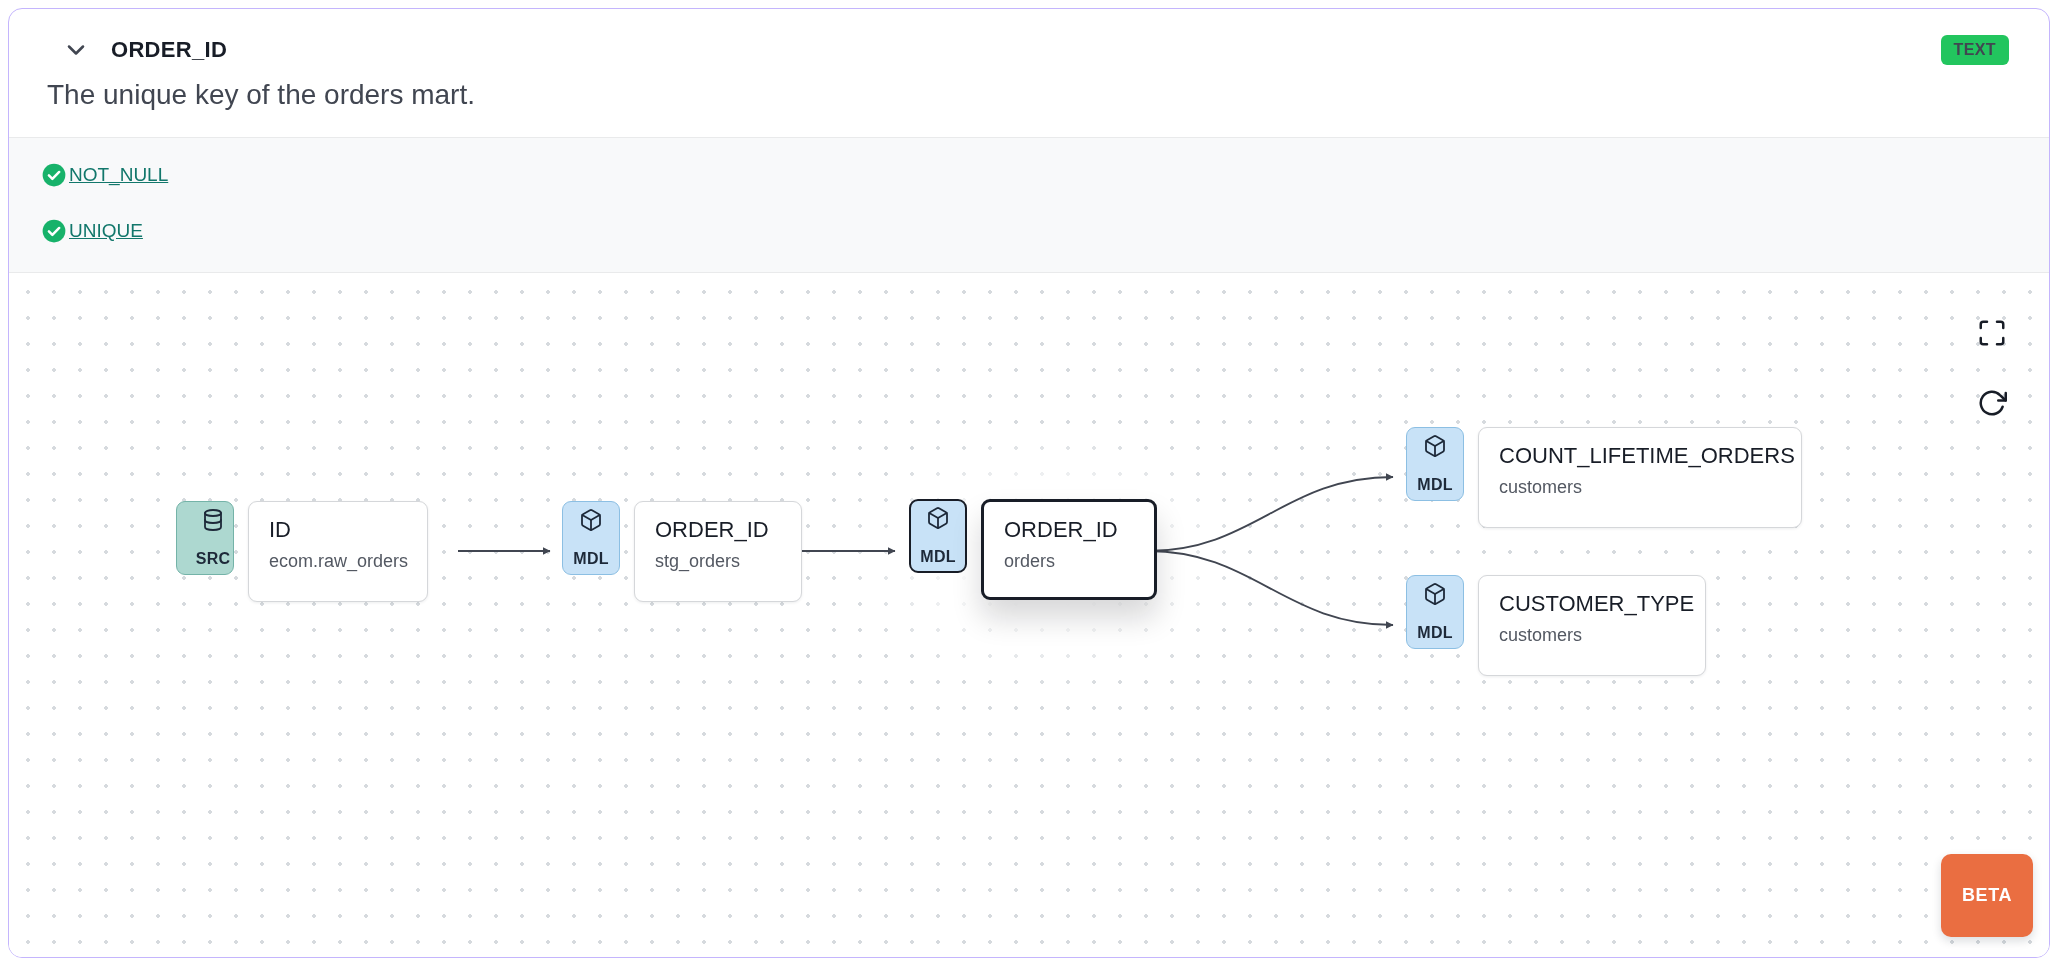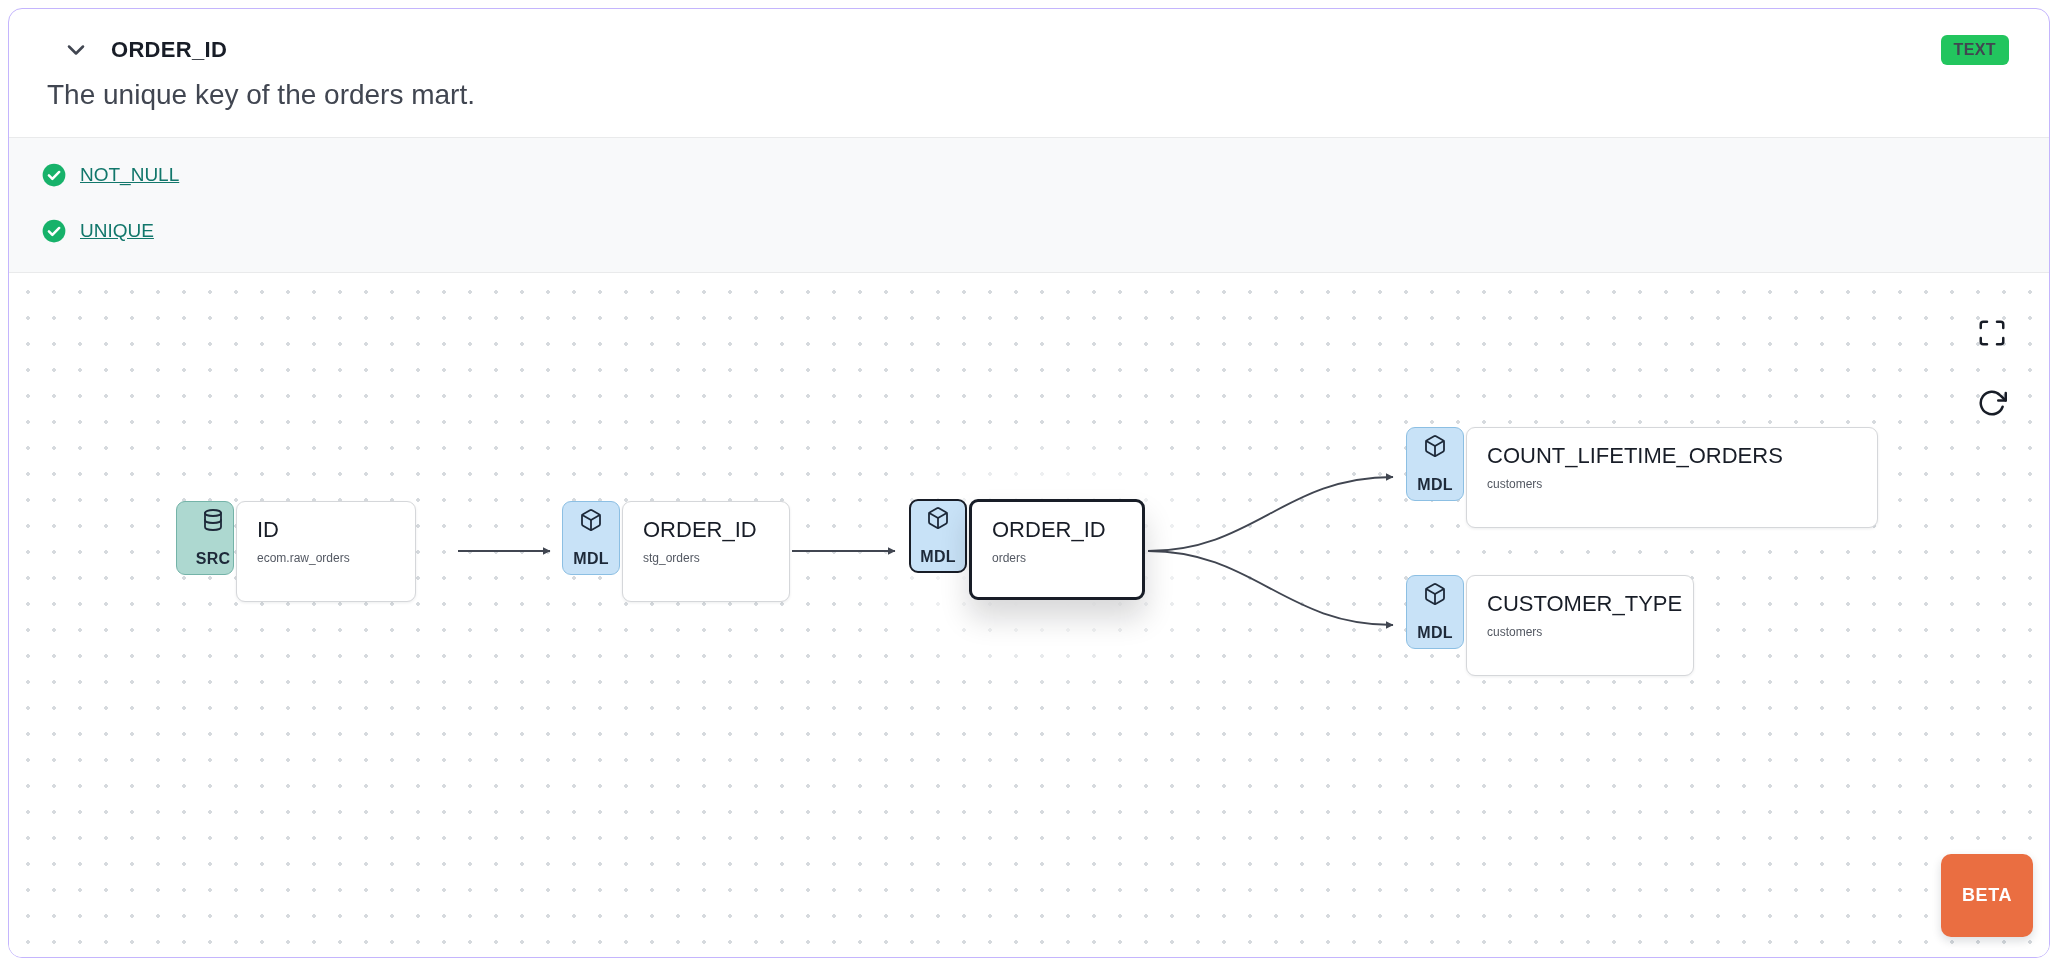--- a/index.html
+++ b/index.html
@@ -58,21 +58,21 @@
   
   .tests {
     background: #f8f9fa;
     border-top: 1px solid #e9eaeb;
     border-bottom: 1px solid #e9eaeb;
     padding: 24px 40px 28px 32px;
     display: flex;
     flex-direction: column;
     gap: 30px;
   }
-  .test-row { display: flex; align-items: center; gap: 13px; }
+  .test-row { display: flex; align-items: center; gap: 2px; }
   .test-link {
     font-size: 19px;
     color: #12776b;
     text-decoration: underline;
     cursor: pointer;
   }
   
   .canvas {
     position: relative;
     flex: 1;
@@ -103,50 +103,50 @@
     cursor: pointer;
   }
   .node-badge {
     width: 58px; height: 74px;
     border-radius: 9px;
     display: flex;
     flex-direction: column;
     align-items: center;
     justify-content: center;
     gap: 18px;
-    margin-right: 2px;
+    margin-right: 14px;
     background: #c8e2f7;
     border: 1.5px solid #8cbfe3;
     color: #1d2939;
     flex: none;
   }
   .node-badge.src { background: #add8d0; border-color: #74b3a8; padding-left: 16px; }
   .node-badge .kind { font-size: 16px; font-weight: 600; letter-spacing: .2px; }
   .node-box {
     background: #ffffff;
     border: 1.5px solid #d5d7da;
     border-radius: 9px;
     min-height: 101px;
     padding: 15px 20px 12px 20px;
     box-shadow: 0 1px 3px rgba(16,24,40,.08);
   }
   .node-title { font-size: 22px; color: #181d27; white-space: nowrap; }
-  .node-sub { font-size: 12px; color: #535862; margin-top: 8px; white-space: nowrap; }
+  .node-sub { font-size: 18px; color: #535862; margin-top: 8px; white-space: nowrap; }
   .node.selected .node-box {
     border: 3px solid #181d27;
     box-shadow: 0 18px 30px rgba(10,14,20,.16);
   }
   .node.selected .node-badge {
     border: 2.5px solid #181d27;
   }
   
   #node-1 { left: 167px; top: 228px; } #node-1 .node-box { width: 180px; }
   #node-2 { left: 553px; top: 228px; } #node-2 .node-box { width: 168px; }
   #node-3 { left: 900px; top: 226px; } #node-3 .node-box { width: 176px; }
-  #node-4 { left: 1397px; top: 154px; } #node-4 .node-box { width: 412px; }
+  #node-4 { left: 1397px; top: 154px; } #node-4 .node-box { width: 324px; }
   #node-5 { left: 1397px; top: 302px; } #node-5 .node-box { width: 228px; }
   
   .controls {
     position: absolute;
     top: 40px; right: 37px;
     display: flex;
     flex-direction: column;
     gap: 30px;
     z-index: 3;
   }

